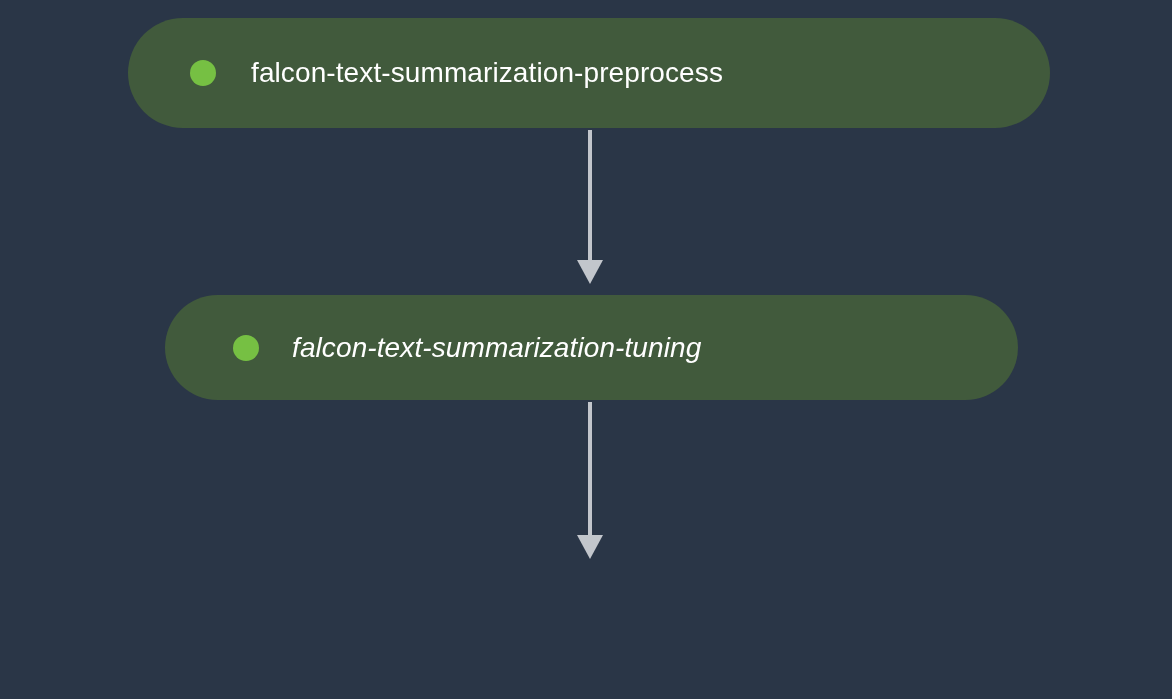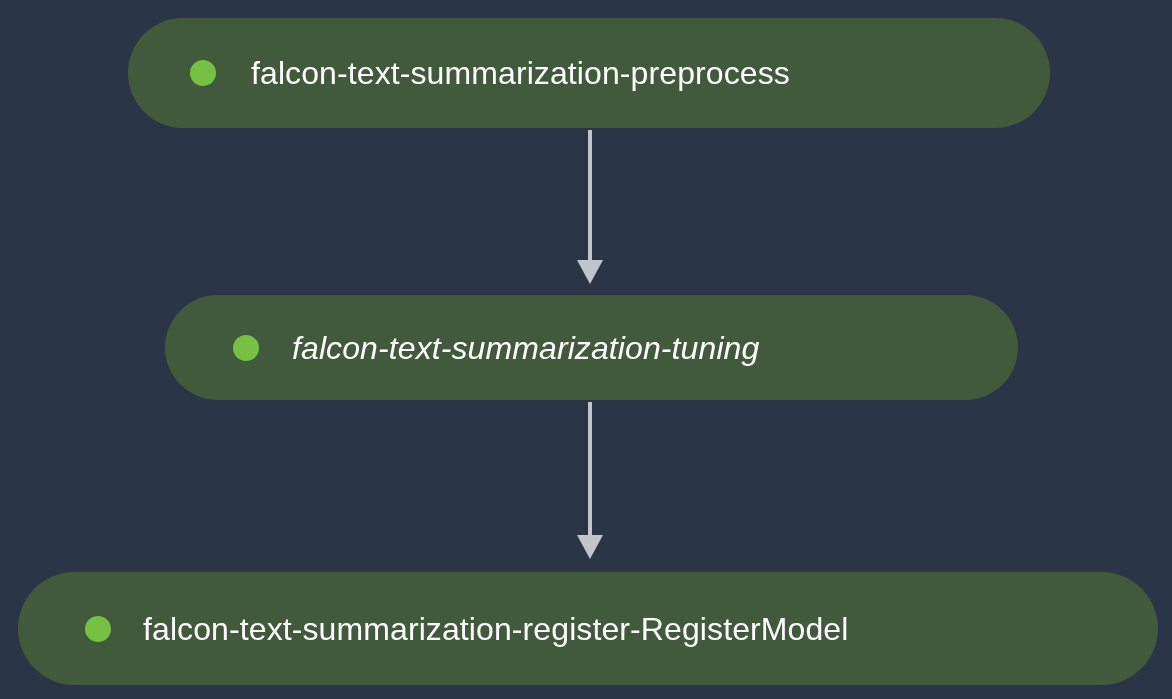--- a/index.html
+++ b/index.html
@@ -32,21 +32,21 @@
   }
   .node-dot {
     flex: 0 0 auto;
     width: 26px;
     height: 26px;
     border-radius: 50%;
     background: #76c043;
   }
   .node-label {
     color: #ffffff;
-    font-size: 32px;
+    font-size: 28px;
     font-weight: 400;
     letter-spacing: 0.1px;
     white-space: nowrap;
     line-height: 1;
   }
   
   .node-1 {
     left: 128px;
     top: 18px;
     width: 922px;
@@ -103,18 +103,14 @@
   <div class="node node-1">
     <span class="node-dot"></span>
     <span class="node-label">falcon-text-summarization-preprocess</span>
   </div>
 
   <div class="node node-2">
     <span class="node-dot"></span>
     <span class="node-label">falcon-text-summarization-tuning</span>
   </div>
 
-  <div class="node node-3">
-    <span class="node-dot"></span>
-    <span class="node-label">falcon-text-summarization-register-RegisterModel</span>
-  </div>
 
 </div>
 
 </body></html>

